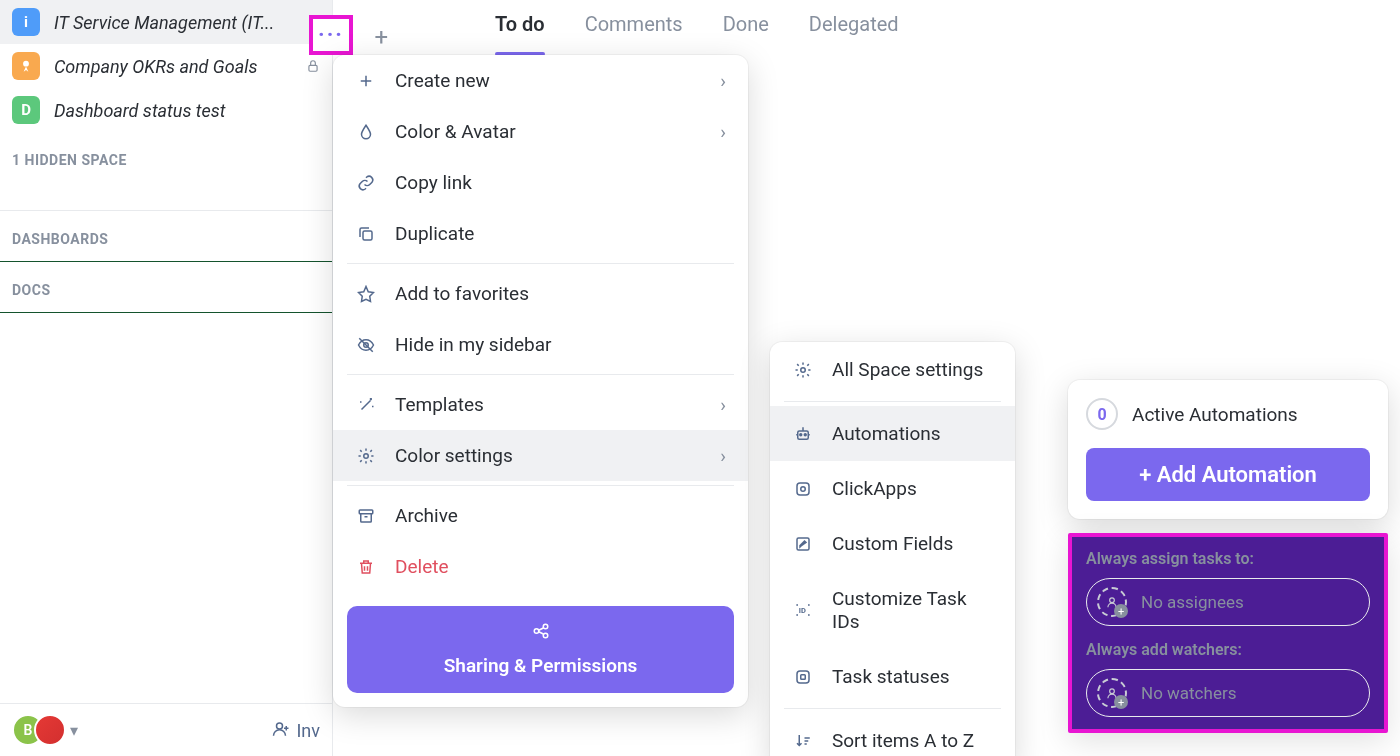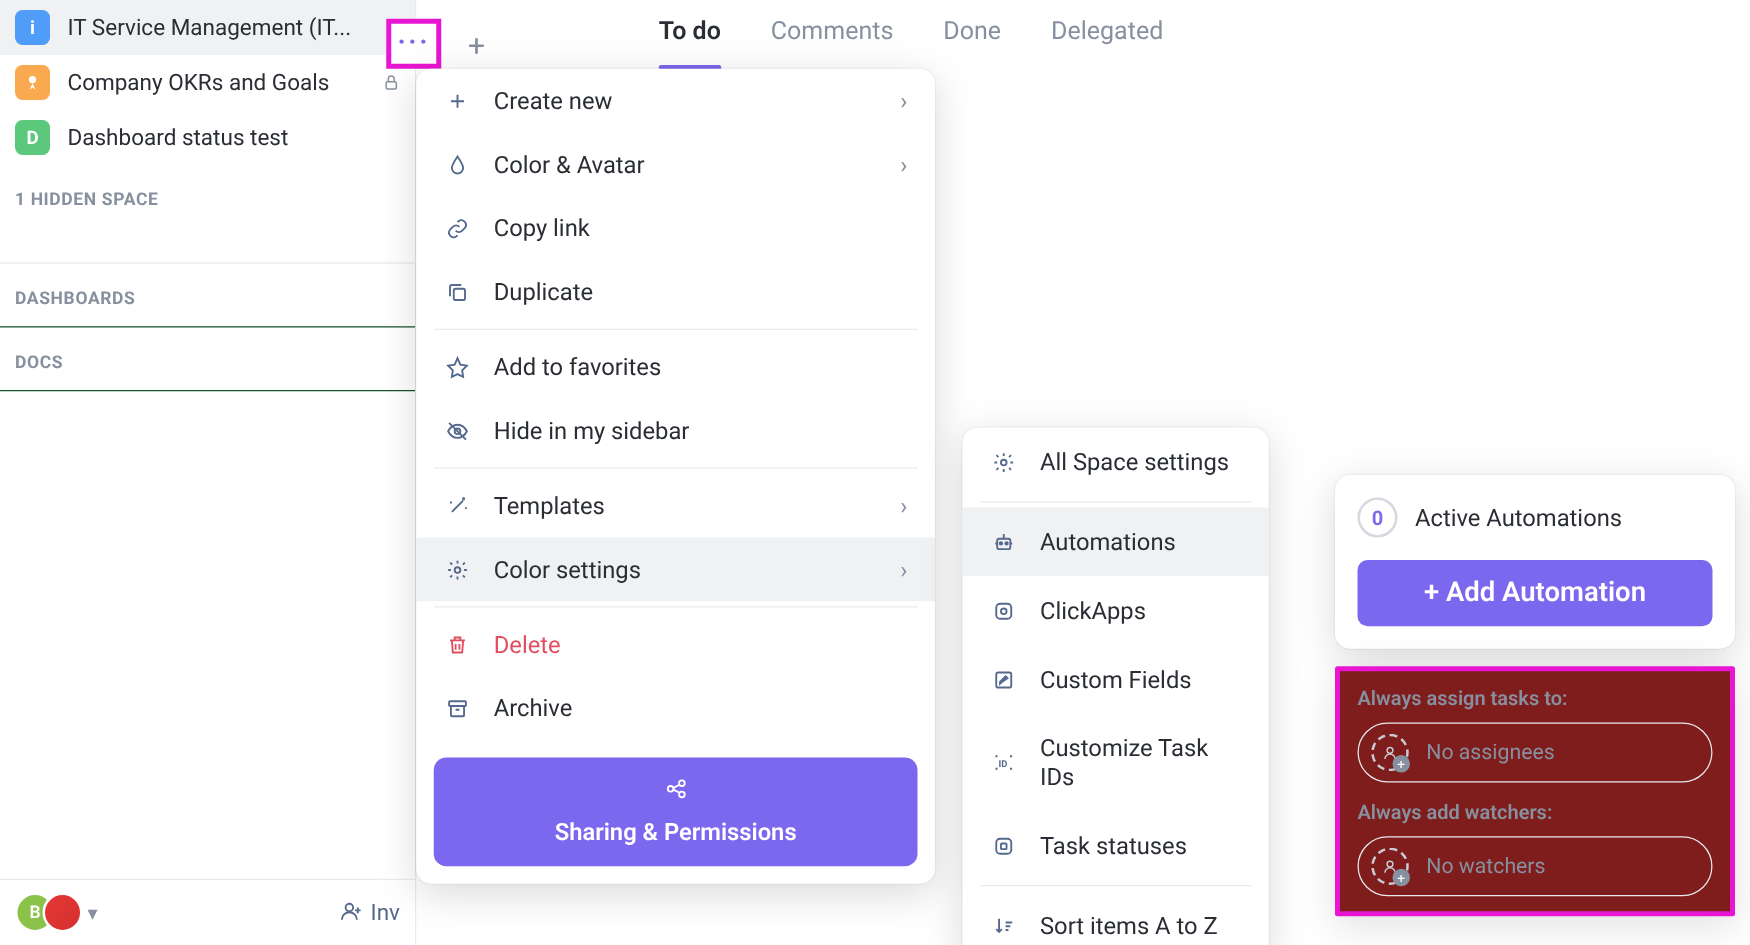--- a/index.html
+++ b/index.html
@@ -49,20 +49,21 @@
       flex-shrink: 0;
     }
     .space-icon.blue { background: #4f9cf9; }
     .space-icon.orange { background: #f9a94f; }
     .space-icon.green { background: #5cc87c; }
     .space-text {
       flex: 1;
       white-space: nowrap;
       overflow: hidden;
       text-overflow: ellipsis;
+      font-style: italic;
     }
     .lock-icon {
       color: #87909e;
       font-size: 16px;
       margin-left: auto;
     }
     
     .sidebar-section-header {
       font-size: 14px;
       font-weight: 700;
@@ -147,21 +148,21 @@
       display: flex;
       gap: 40px;
       padding-top: 8px;
     }
     .tab {
       font-size: 20px;
       color: #87909e;
       padding: 4px 0 18px 0;
       position: relative;
     }
-    .tab.active { color: #2a2e34; font-weight: 600; margin-left: 32px; }
+    .tab.active { color: #2a2e34; font-weight: 600; }
     .tab.active::after {
       content: "";
       position: absolute;
       left: 0;
       right: 0;
       bottom: -2px;
       height: 4px;
       background: #7b68ee;
       border-radius: 2px;
     }
@@ -273,21 +274,21 @@
       text-align: center;
       font-size: 22px;
       font-weight: 600;
     }
     
     .highlight-box {
       border: 4px solid #e815d2;
       border-radius: 2px;
       padding: 12px 14px;
       margin-top: 14px;
-      background: #7f1d1d;
+      background: #4c1d95;
       box-shadow: 0 8px 32px rgba(0,0,0,0.12);
     }
     .pill-label {
       font-size: 16px;
       color: #87909e;
       font-weight: 600;
       margin-bottom: 10px;
     }
     .pill {
       border: 1px solid #e8eaed;
@@ -466,36 +467,36 @@
     <span class="menu-icon">
         <svg width="18" height="18" viewBox="0 0 24 24" fill="none" stroke="currentColor" stroke-width="2">
           <circle cx="12" cy="12" r="3"></circle>
           <path d="M12 2 l0 3 M12 19 l0 3 M4.2 4.2 l2.1 2.1 M17.7 17.7 l2.1 2.1 M2 12 l3 0 M19 12 l3 0 M4.2 19.8 l2.1 -2.1 M17.7 6.3 l2.1 -2.1"></path>
         </svg>
       </span>
     <span>Color settings</span>
     <span class="menu-arrow">›</span>
   </div>
   <div class="menu-divider"></div>
-  <div class="menu-item danger">
-    <span class="menu-icon">
-        <svg width="18" height="18" viewBox="0 0 24 24" fill="none" stroke="currentColor" stroke-width="2">
-          <path d="M4 7 h16 M9 7 V4 h6 v3 M6 7 l1 13 h10 l1 -13 M10 11 v6 M14 11 v6"></path>
-        </svg>
-      </span>
-    <span>Delete</span>
-  </div>
   <div class="menu-item">
     <span class="menu-icon">
         <svg width="18" height="18" viewBox="0 0 24 24" fill="none" stroke="currentColor" stroke-width="2">
           <rect x="3" y="4" width="18" height="5" rx="1"></rect>
           <path d="M5 9 v10 a1 1 0 0 0 1 1 h12 a1 1 0 0 0 1 -1 V9 M10 13 h4"></path>
         </svg>
       </span>
     <span>Archive</span>
+  </div>
+  <div class="menu-item danger">
+    <span class="menu-icon">
+        <svg width="18" height="18" viewBox="0 0 24 24" fill="none" stroke="currentColor" stroke-width="2">
+          <path d="M4 7 h16 M9 7 V4 h6 v3 M6 7 l1 13 h10 l1 -13 M10 11 v6 M14 11 v6"></path>
+        </svg>
+      </span>
+    <span>Delete</span>
   </div>
   <div class="menu-footer-btn">
     <svg width="18" height="18" viewBox="0 0 24 24" fill="none" stroke="#fff" stroke-width="2">
         <circle cx="6" cy="12" r="3"></circle>
         <circle cx="18" cy="6" r="3"></circle>
         <circle cx="18" cy="18" r="3"></circle>
         <path d="M9 11 l6 -3 M9 13 l6 3"></path>
       </svg>
     <span>Sharing &amp; Permissions</span>
   </div>

